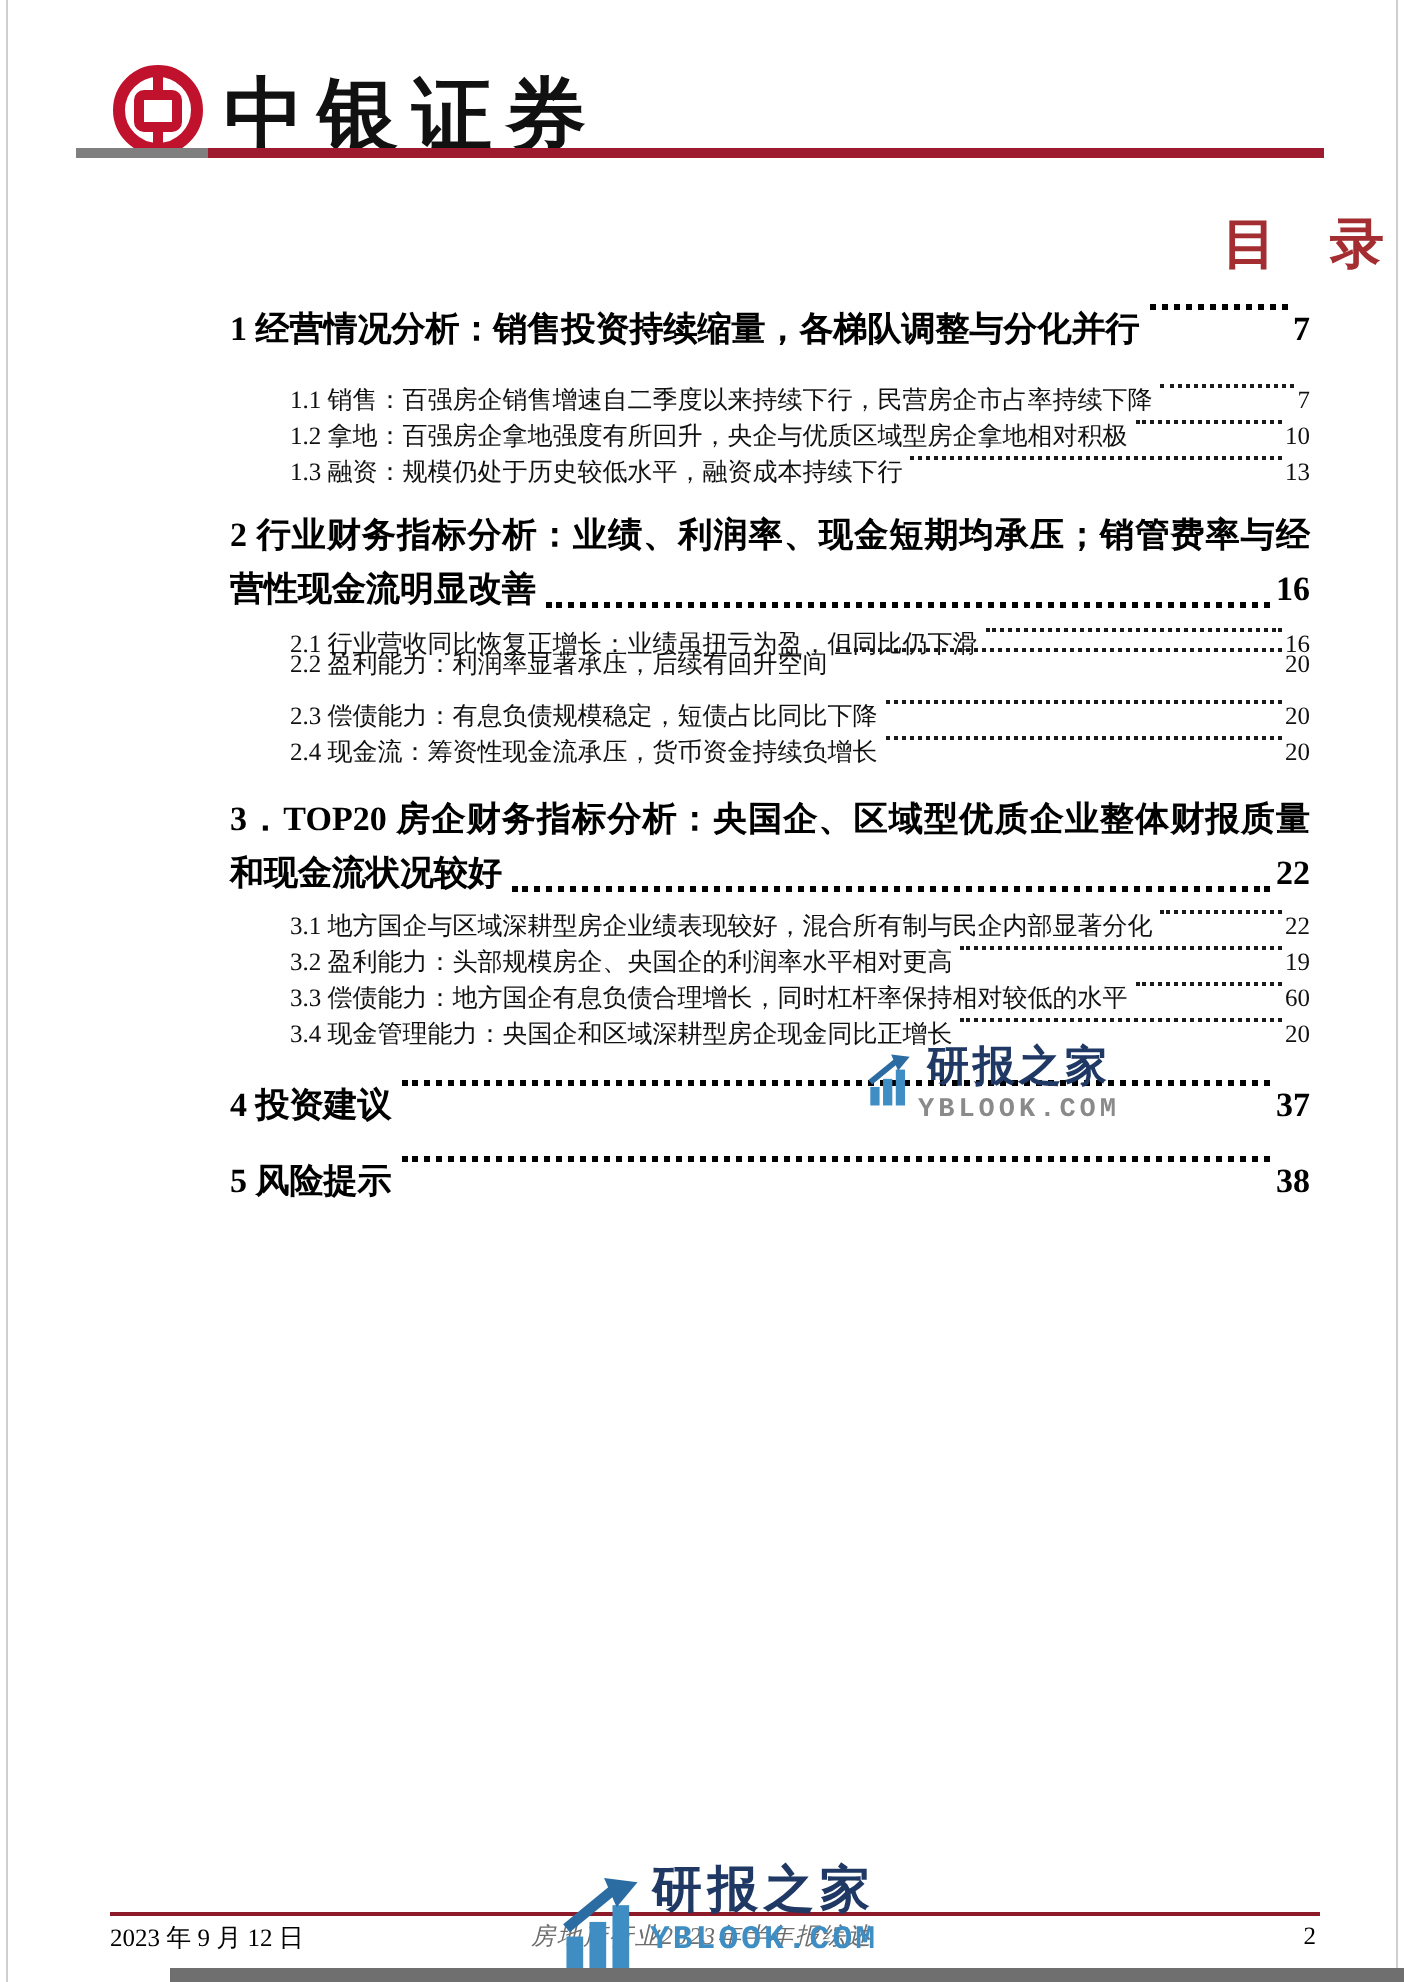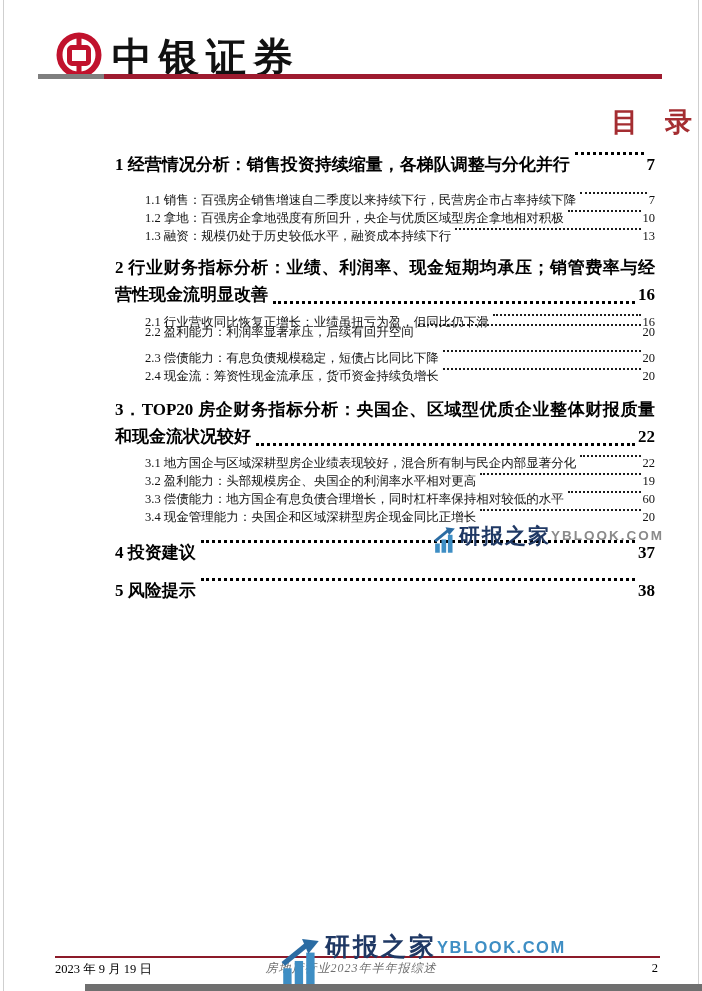--- a/index.html
+++ b/index.html
@@ -28,21 +28,21 @@
   .row .dots{flex:1 1 auto;margin:0 3px 3px 5px;border-bottom:3px dotted #000;height:0;}
   .row.h2 .dots{border-bottom:2px dotted #1b1b1b;margin:0 2px 2px 4px;}
   .row .pg{flex:0 0 auto;}
   .wrap2{position:absolute;left:115px;width:540px;font-size:17px;font-weight:700;line-height:27px;}
   .wrap2 .l1{text-align:justify;text-align-last:justify;}
   .wrap2 .l2{display:flex;align-items:flex-end;white-space:nowrap;}
   .wrap2 .dots{flex:1 1 auto;margin:0 3px 4px 5px;border-bottom:3px dotted #000;height:0;}
 
   
   .wm{position:absolute;display:flex;align-items:flex-start;pointer-events:none;}
-  .wm .txt{display:flex;flex-direction:row;align-items:center;font-family:Liberation Sans, sans-serif;justify-content:center;}
+  .wm .txt{display:flex;flex-direction:column;align-items:center;font-family:Liberation Mono, monospace;justify-content:center;}
   .wm-mid{left:434px;top:524px;}
   .wm-mid .name{font-size:21px;font-weight:700;color:#1f3864;letter-spacing:2px;line-height:23px;}
   .wm-mid .site{font-size:13.5px;font-weight:700;color:#8a8a8a;letter-spacing:2px;line-height:17px;}
   .wm-bot{left:281px;top:933px;}
   .wm-bot .name{font-size:25px;font-weight:700;color:#1f3864;letter-spacing:3px;line-height:27px;}
   .wm-bot .site{font-size:16.5px;font-weight:700;color:#3e8ec4;letter-spacing:1.5px;line-height:20px;}
 
   
   .foot-rule{position:absolute;left:55px;top:956px;width:605px;height:2px;background:#8c1a29;}
   .foot-date{position:absolute;left:55px;top:961px;font-size:12.5px;}
@@ -171,21 +171,21 @@
         <polygon points="20,0 36,2 26,14" fill="#2b6ca3"></polygon>
       </svg>
     </span>
     <span class="txt">
       <span class="name">研报之家</span>
       <span class="site">YBLOOK.COM</span>
     </span>
   </div>
 
   <div class="foot-rule"></div>
-  <div class="foot-date">2023 年 9 月 19 日</div>
+  <div class="foot-date">2023 年 9 月 12 日</div>
   <div class="foot-title">房地产行业2023年半年报综述</div>
   <div class="foot-page">2</div>
 
   <div class="wm wm-bot">
     <span style="margin:6px 4px 0 0">
       <svg width="40" height="46" viewBox="0 0 38 44">
         <rect x="2" y="28" width="8" height="16" fill="#3e8ec4"></rect>
         <rect x="13" y="21" width="8" height="23" fill="#3e8ec4"></rect>
         <rect x="24" y="13" width="8" height="31" fill="#3e8ec4"></rect>
         <polyline points="2,24 24,6" fill="none" stroke="#2b6ca3" stroke-width="5"></polyline>

